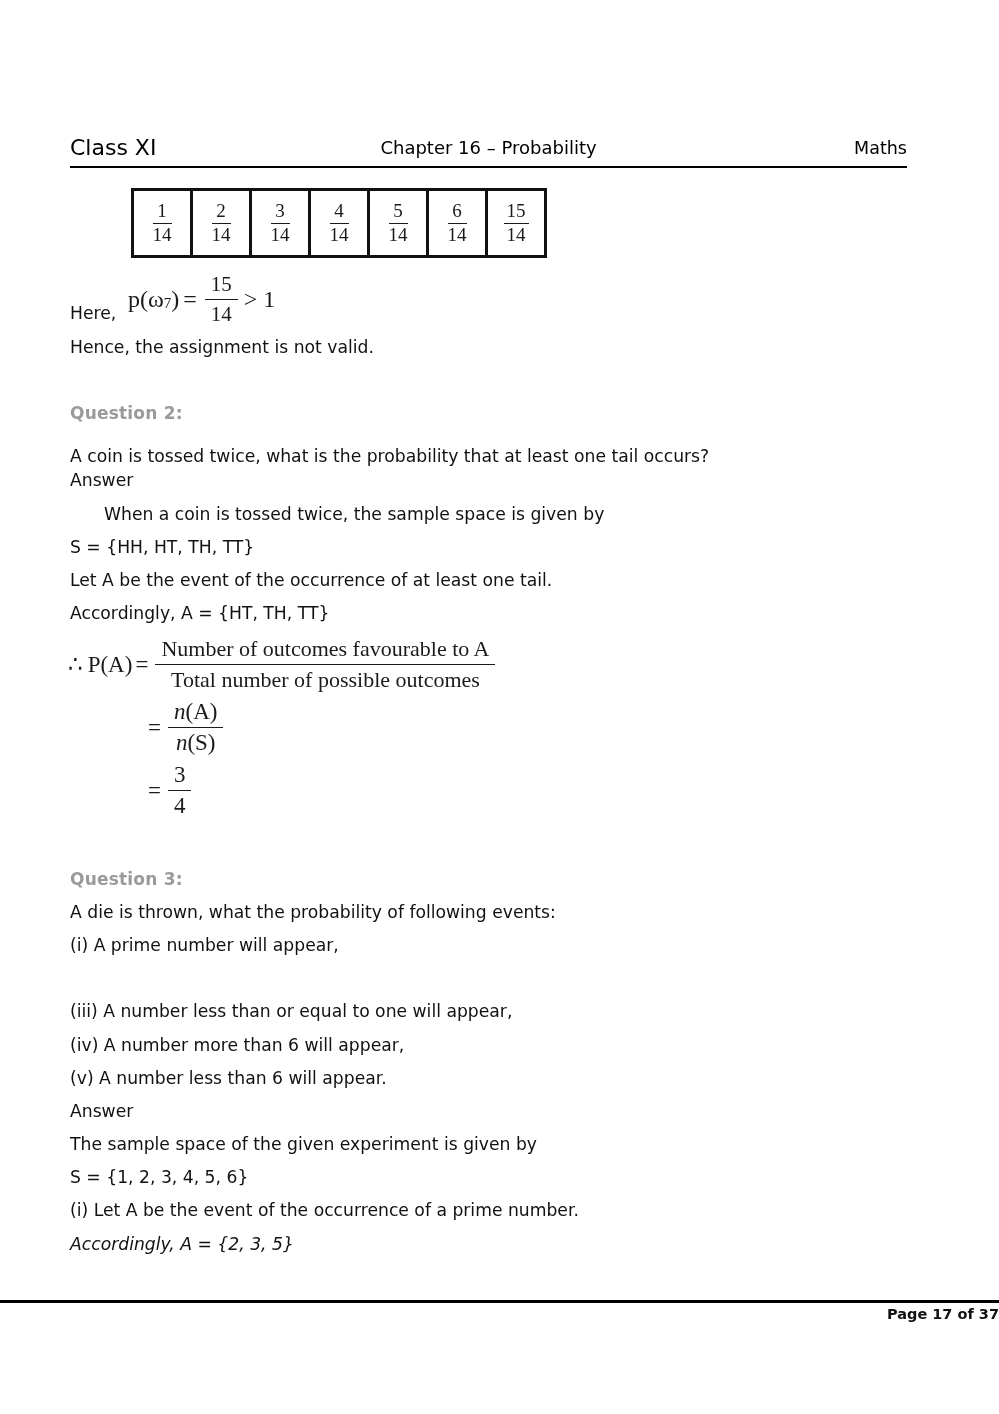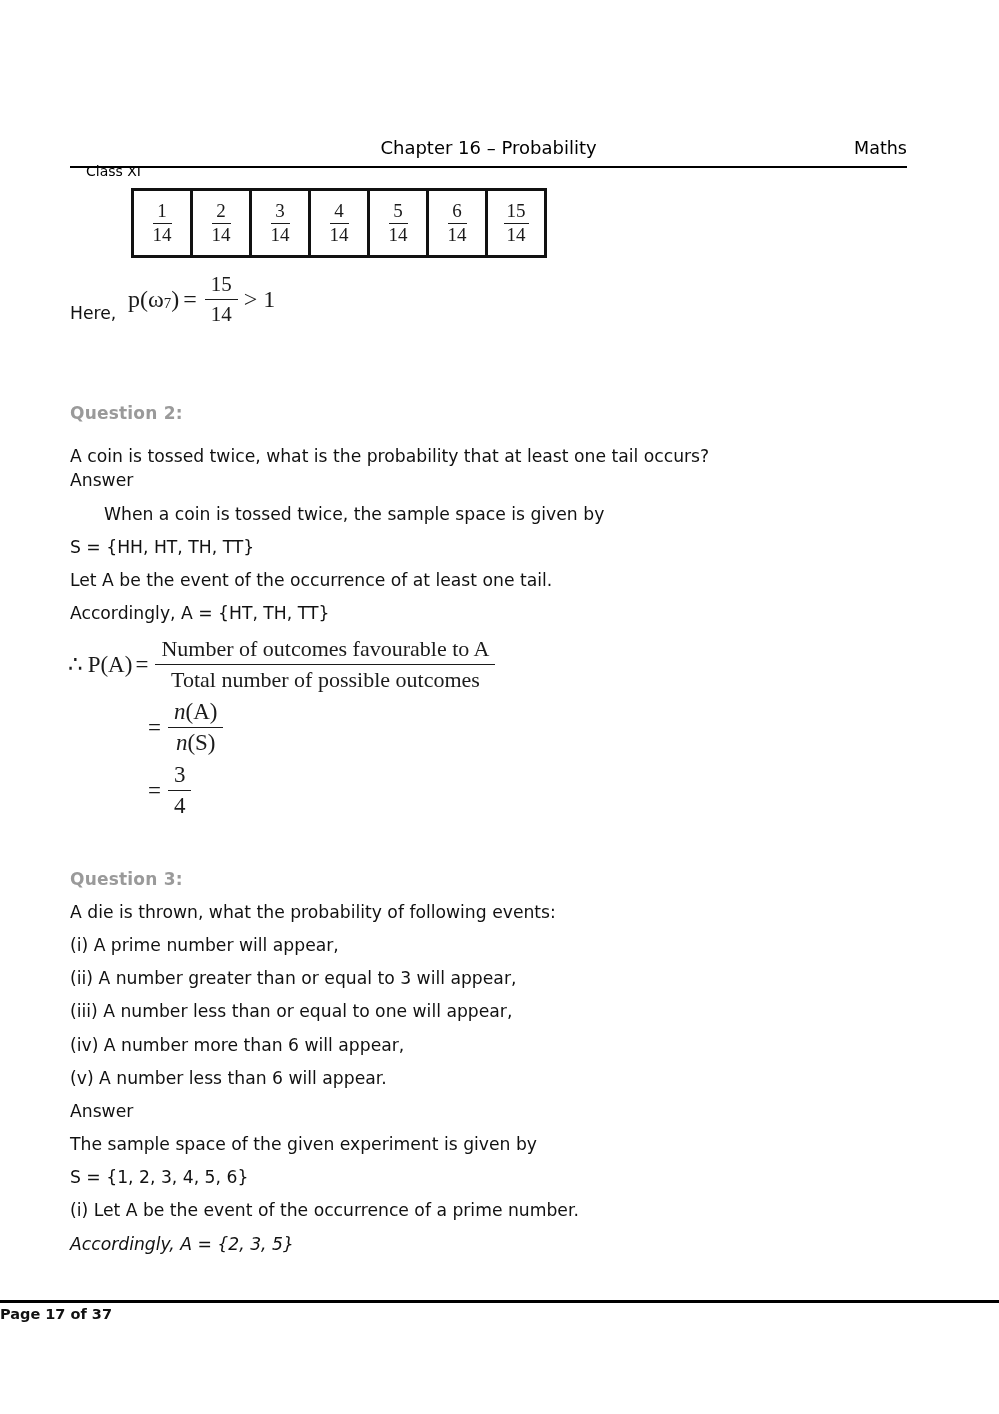--- a/index.html
+++ b/index.html
@@ -32,26 +32,25 @@
     height: 30px;
     border-bottom: 2px solid #000;
   }
   .header-row {
     position: relative;
     width: 100%;
     height: 26px;
   }
   .hdr-left {
     position: absolute;
-    left: 16px;
+    left: 0;
     top: 0;
-    font-size: 14px;
+    font-size: 22px;
     line-height: 24px;
     white-space: nowrap;
-    margin-top: 23px;
   }
   .hdr-center {
     position: absolute;
     left: 0;
     right: 0;
     top: 0;
     text-align: center;
     font-size: 18px;
     line-height: 24px;
     white-space: nowrap;
@@ -189,21 +188,21 @@
     top: 1300px;
     width: 999px;
     height: 0;
     border-top: 3px solid #000;
   }
   .footer-text {
     position: absolute;
     left: 0;
     top: 1306px;
     width: 999px;
-    text-align: left;
+    text-align: right;
     font-family: "DejaVu Sans", sans-serif;
     font-weight: bold;
     font-size: 14.5px;
     color: #111;
   }
 </style>
 </head>
 <body>
 
 <div class="page">
@@ -275,20 +274,21 @@
       <span style="padding:0 4px">=</span>
       <span class="m-frac">
         <span class="num">15</span>
         <span class="den">14</span>
       </span>
       <span style="padding-left:2px">&gt; 1</span>
     </span>
   </div>
 
   <div class="line" style="top:303px;">Here,</div>
+  <div class="line" style="top:337px;">Hence, the assignment is not valid.</div>
 
   <div class="qhead" style="top:403px;">Question 2:</div>
   <div class="line" style="top:446px;">A coin is tossed twice, what is the probability that at least one tail occurs?</div>
   <div class="line" style="top:470px;">Answer</div>
   <div class="line" style="top:504px;margin-left:34px;">When a coin is tossed twice, the sample space is given by</div>
   <div class="line" style="top:537px;">S = {HH, HT, TH, TT}</div>
   <div class="line" style="top:570px;">Let A be the event of the occurrence of at least one tail.</div>
   <div class="line" style="top:603px;">Accordingly, A = {HT, TH, TT}</div>
 
   <div class="math eq-pa">
@@ -316,21 +316,20 @@
       <span class="m-frac">
         <span class="num">3</span>
         <span class="den">4</span>
       </span>
     </span>
   </div>
 
   <div class="qhead" style="top:869px;">Question 3:</div>
   <div class="line" style="top:902px;">A die is thrown, what the probability of following events:</div>
   <div class="line" style="top:935px;">(i) A prime number will appear,</div>
-  <div class="line" style="top:968px;">(ii) A number greater than or equal to 3 will appear,</div>
   <div class="line" style="top:1001px;">(iii) A number less than or equal to one will appear,</div>
   <div class="line" style="top:1035px;">(iv) A number more than 6 will appear,</div>
   <div class="line" style="top:1068px;">(v) A number less than 6 will appear.</div>
   <div class="line" style="top:1101px;">Answer</div>
   <div class="line" style="top:1134px;">The sample space of the given experiment is given by</div>
   <div class="line" style="top:1167px;">S = {1, 2, 3, 4, 5, 6}</div>
   <div class="line" style="top:1200px;">(i) Let A be the event of the occurrence of a prime number.</div>
   <div class="line" style="top:1234px;font-style:italic;">Accordingly, A = {2, 3, 5}</div>
 
   <div class="footer-rule"></div>

